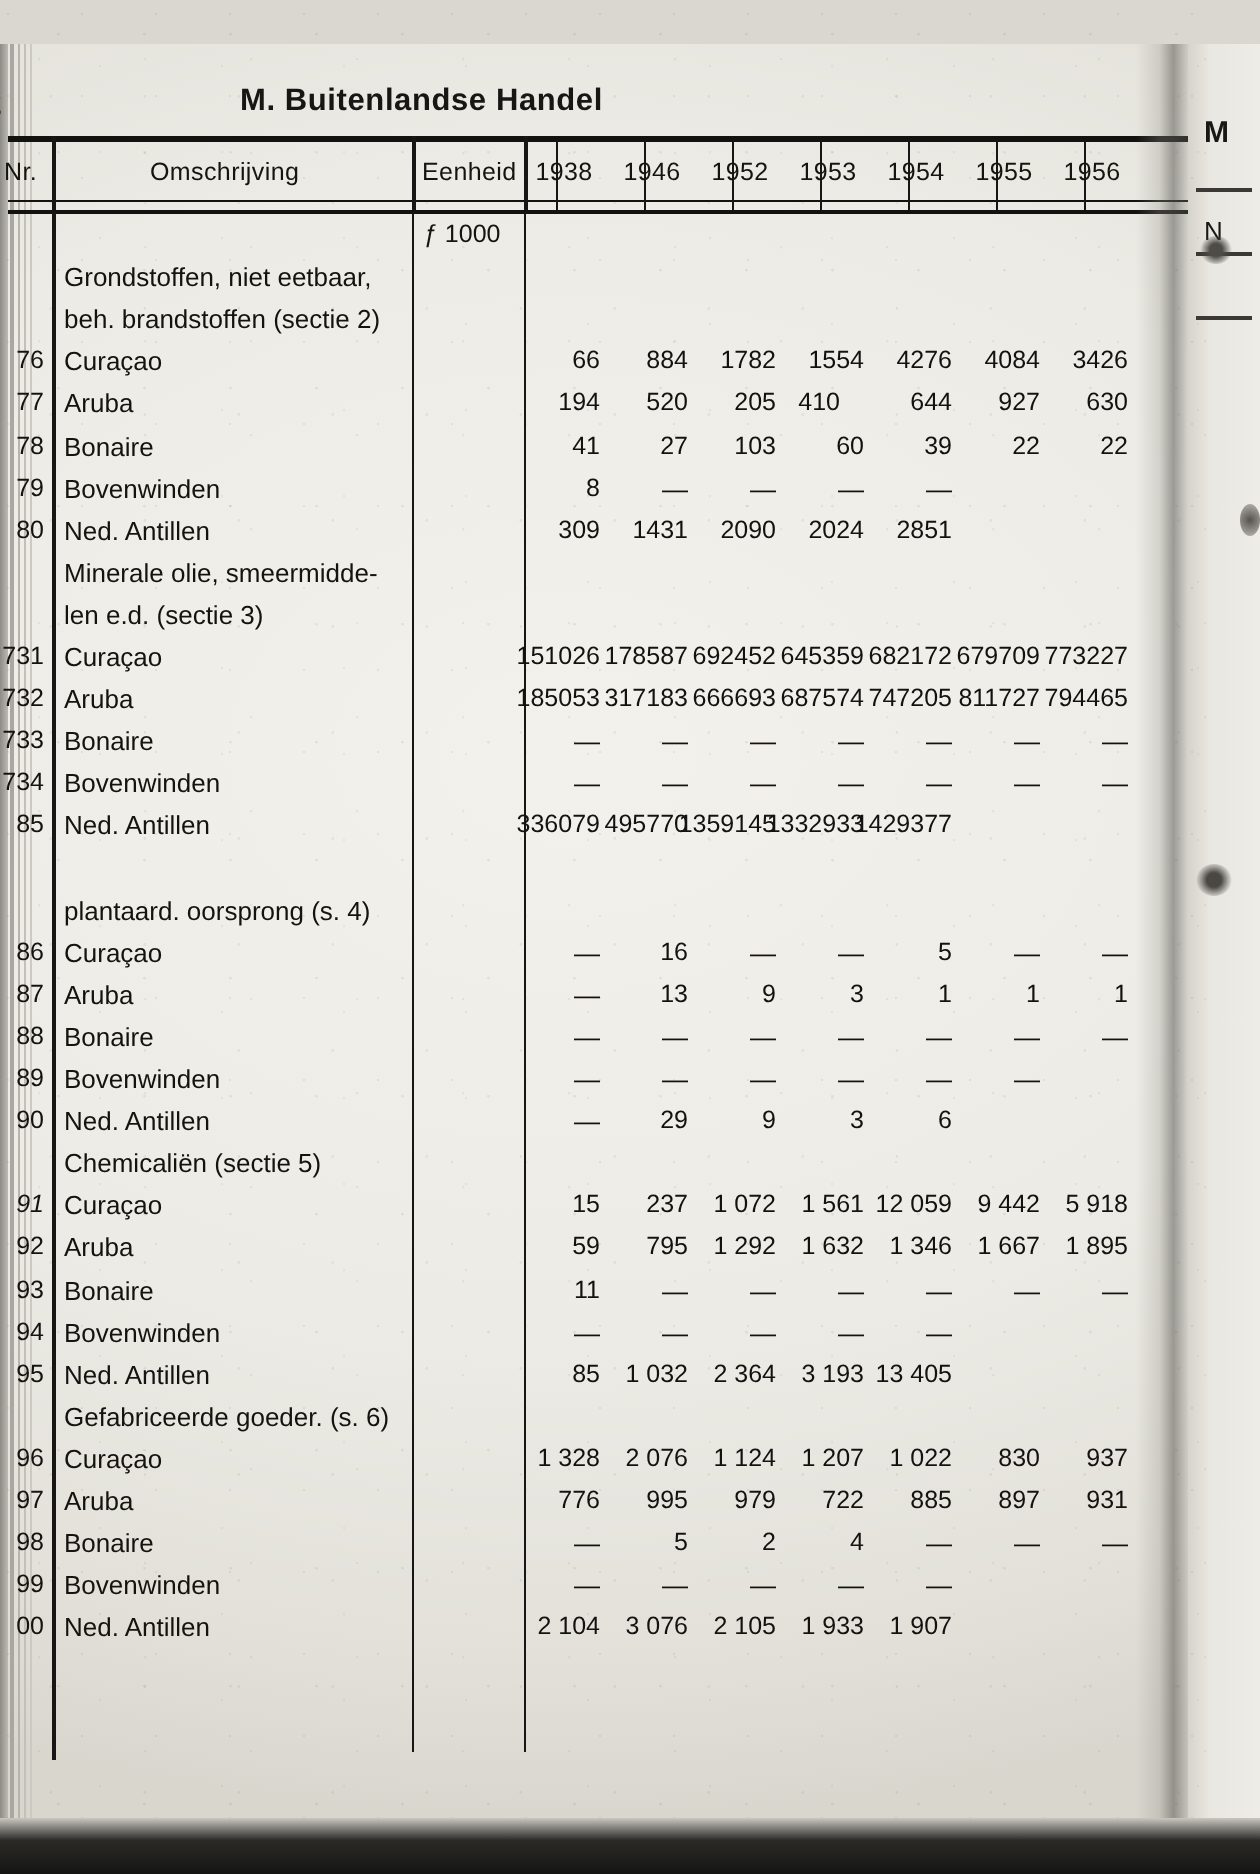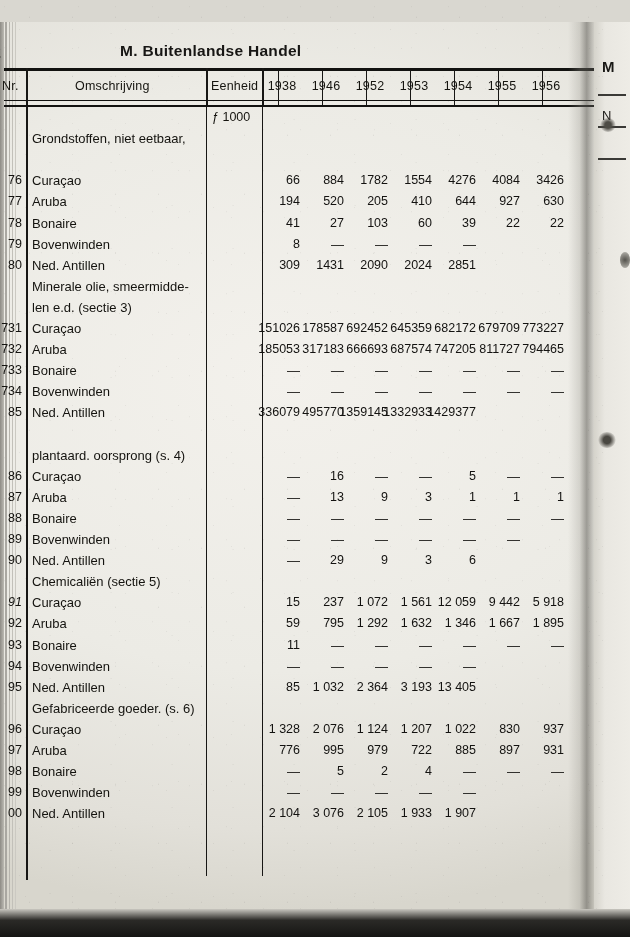--- a/index.html
+++ b/index.html
@@ -106,35 +106,36 @@
       <div class="vrule" style="left: 366px; top: 2px; width: 1.2px; height: 35px;"></div>
       <div class="vrule" style="left: 410px; top: 2px; width: 1.2px; height: 35px;"></div>
       <div class="vrule" style="left: 454px; top: 2px; width: 1.2px; height: 35px;"></div>
       <div class="vrule" style="left: 498px; top: 2px; width: 1.2px; height: 35px;"></div>
       <div class="vrule" style="left: 542px; top: 2px; width: 1.2px; height: 35px;"></div>
       <div class="vrule" style="left: 26px; top: 38px; width: 1.9px; height: 774px;"></div>
       <div class="vrule" style="left: 206px; top: 38px; width: 1.3px; height: 770px;"></div>
       <div class="vrule" style="left: 262px; top: 38px; width: 1.3px; height: 770px;"></div>
       <div class="unit" style="left: 212px; top: 42px;">ƒ 1000</div>
       <div class="rowlabel" style="left: 32px; top: 63.1px;">Grondstoffen,  niet  eetbaar,</div>
+      <div class="rowlabel" style="left: 32px; top: 84.2px;">beh. brandstoffen  (sectie 2)</div>
       <div class="rownum" style="left: 0px; top: 105.3px; width: 22px;">76</div>
       <div class="rowlabel" style="left: 32px; top: 105.3px;">Curaçao</div>
       <div class="num" style="left: 236px; top: 105.3px; width: 64px;">66</div>
       <div class="num" style="left: 280px; top: 105.3px; width: 64px;">884</div>
       <div class="num" style="left: 324px; top: 105.3px; width: 64px;">1782</div>
       <div class="num" style="left: 368px; top: 105.3px; width: 64px;">1554</div>
       <div class="num" style="left: 412px; top: 105.3px; width: 64px;">4276</div>
       <div class="num" style="left: 456px; top: 105.3px; width: 64px;">4084</div>
       <div class="num" style="left: 500px; top: 105.3px; width: 64px;">3426</div>
       <div class="rownum" style="left: 0px; top: 126.4px; width: 22px;">77</div>
       <div class="rowlabel" style="left: 32px; top: 126.4px;">Aruba</div>
       <div class="num" style="left: 236px; top: 126.4px; width: 64px;">194</div>
       <div class="num" style="left: 280px; top: 126.4px; width: 64px;">520</div>
       <div class="num" style="left: 324px; top: 126.4px; width: 64px;">205</div>
-      <div class="num" style="left: 368px; top: 126.4px; width: 64px;">410</div>
+      <div class="num" style="left: 356px; top: 126.4px; width: 64px;">410</div>
       <div class="num" style="left: 412px; top: 126.4px; width: 64px;">644</div>
       <div class="num" style="left: 456px; top: 126.4px; width: 64px;">927</div>
       <div class="num" style="left: 500px; top: 126.4px; width: 64px;">630</div>
       <div class="rownum" style="left: 0px; top: 147.5px; width: 22px;">78</div>
       <div class="rowlabel" style="left: 32px; top: 147.5px;">Bonaire</div>
       <div class="num" style="left: 236px; top: 147.5px; width: 64px;">41</div>
       <div class="num" style="left: 280px; top: 147.5px; width: 64px;">27</div>
       <div class="num" style="left: 324px; top: 147.5px; width: 64px;">103</div>
       <div class="num" style="left: 368px; top: 147.5px; width: 64px;">60</div>
       <div class="num" style="left: 412px; top: 147.5px; width: 64px;">39</div>

